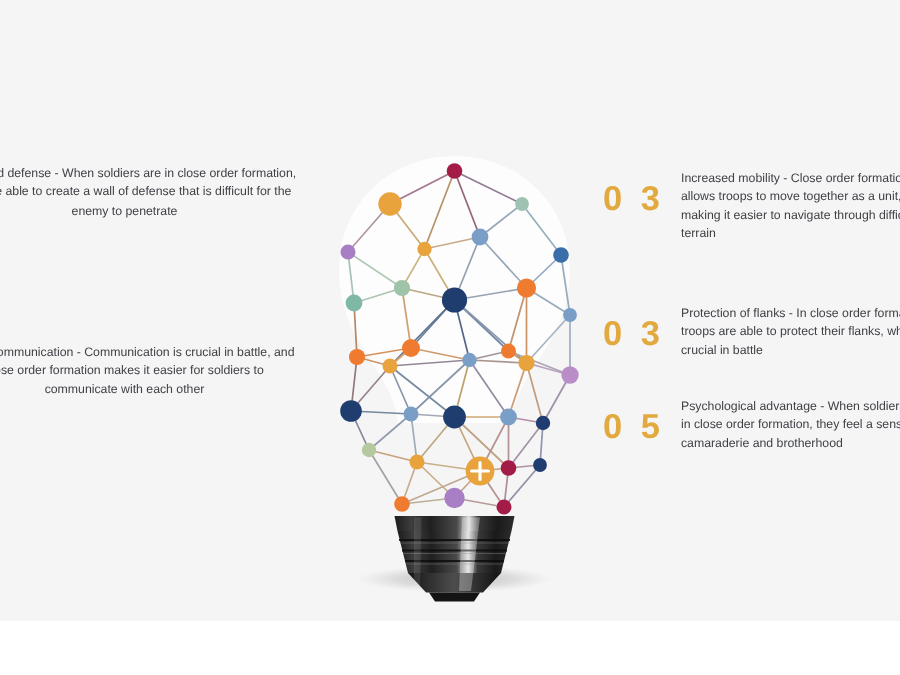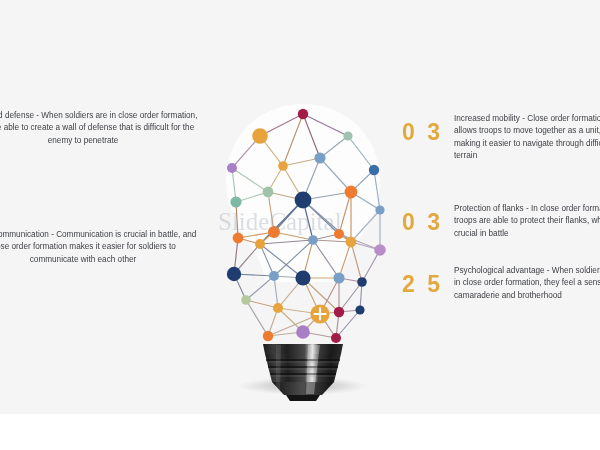--- a/index.html
+++ b/index.html
@@ -138,21 +138,21 @@
     <div class="num">0 3</div>
     <div class="body">Increased mobility - Close order formation allows troops to move together as a unit, making it easier to navigate through difficult terrain</div>
   </div>
 
   <div class="right-item" id="right-item-4">
     <div class="num">0 3</div>
     <div class="body">Protection of flanks - In close order formation, troops are able to protect their flanks, which is crucial in battle</div>
   </div>
 
   <div class="right-item" id="right-item-5">
-    <div class="num">2 5</div>
+    <div class="num">0 5</div>
     <div class="body">Psychological advantage - When soldiers are in close order formation, they feel a sense of camaraderie and brotherhood</div>
   </div>
 
   <div id="bulb">
     <svg width="190" height="315" viewBox="0 0 190 315" xmlns="http://www.w3.org/2000/svg">
       <defs>
         <radialGradient id="shadowGrad" cx="50%" cy="50%" r="50%">
           <stop offset="0%" stop-color="#8a8a8a" stop-opacity="0.55"></stop>
           <stop offset="60%" stop-color="#9a9a9a" stop-opacity="0.28"></stop>
           <stop offset="100%" stop-color="#b5b5b5" stop-opacity="0"></stop>
@@ -321,19 +321,16 @@
         <path d="M64 290 L126 290 L114 303 L76 303 Z" fill="url(#tipGrad)"></path>
 
         <path d="M78 303 L112 303 L108 309 L82 309 Z" fill="#141414"></path>
 
         <path d="M100 253 L112 253 L106 302 L98 302 Z" fill="#ffffff" opacity="0.30"></path>
         <path d="M68 253 L73 253 L72 300 L68 300 Z" fill="#ffffff" opacity="0.10"></path>
       </g>
     </svg>
   </div>
 
-  <div id="watermark">
-    <div class="wm-text">SlideCapital</div>
-  </div>
 
 </div>
 
 <div id="below-slide"></div>
 
 </body></html>

